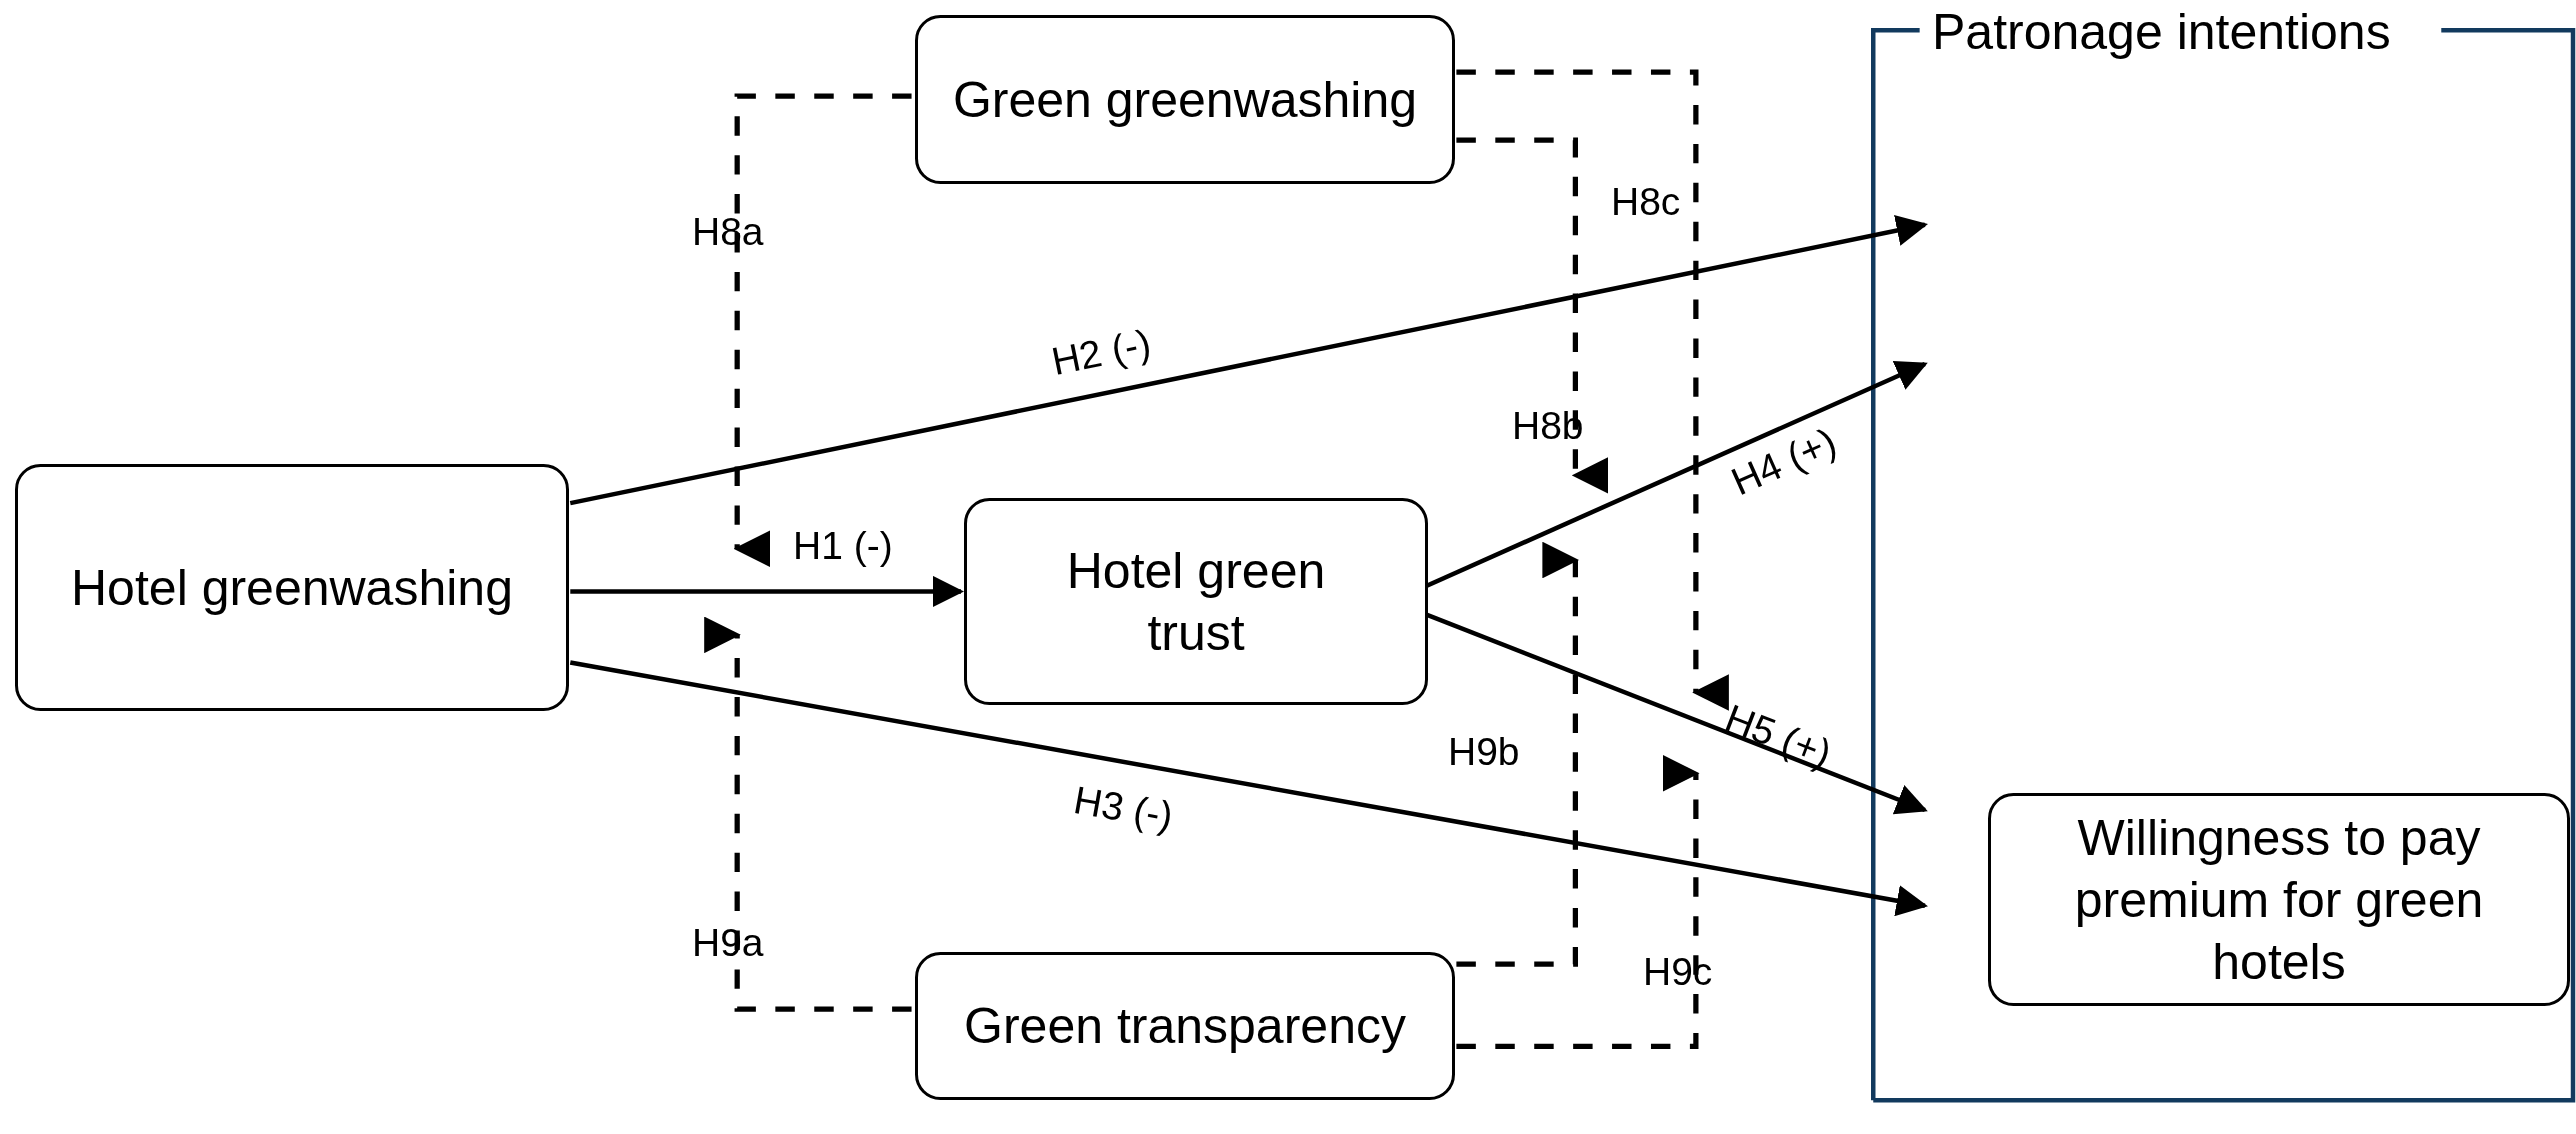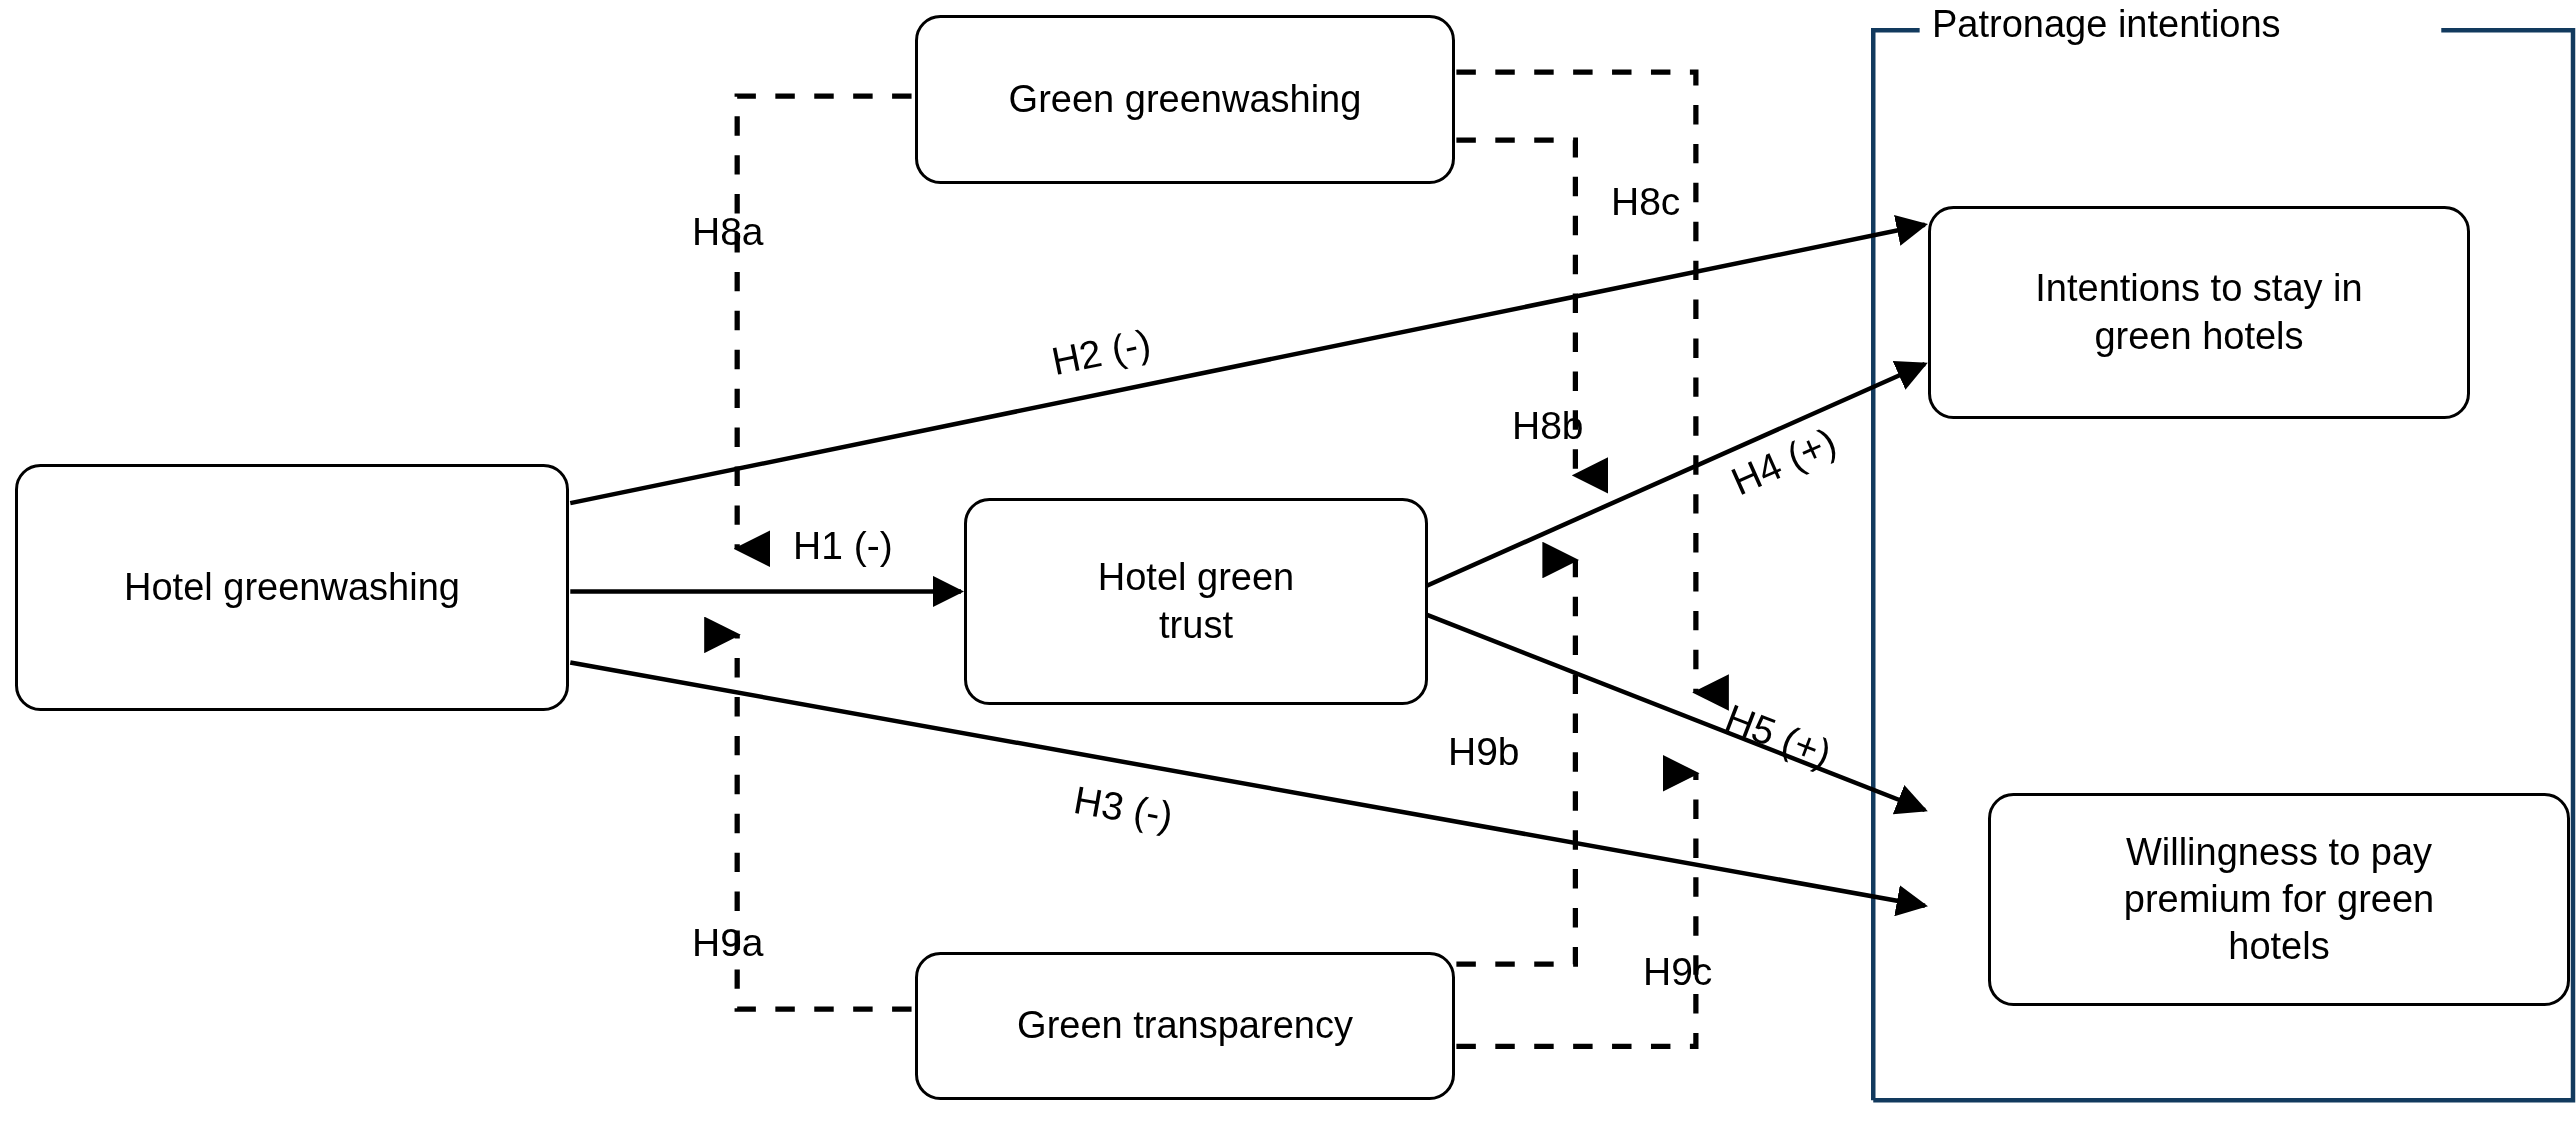--- a/index.html
+++ b/index.html
@@ -7,21 +7,21 @@
        font-family:"Liberation Sans","DejaVu Sans",sans-serif;}
   #stage{position:relative;width:2576px;height:1135px;background:#fff;}
   svg#canvas{position:absolute;left:0;top:0;width:2576px;height:1135px;}
   .nodebox{position:absolute;box-sizing:border-box;border:3px solid #000;
            border-radius:25.4px;background:#fff;display:flex;align-items:center;
            justify-content:center;text-align:center;color:#000;}
   .nodebox span{display:block;line-height:1.24;padding:0 13.5px;}
   .grouplabel{position:absolute;background:#fff;color:#000;white-space:nowrap;
               padding:0 12px;}
   .hlabel{position:absolute;color:#000;white-space:nowrap;background:transparent;}
-  .f56{font-size:38px;}
+  .f56{font-size:50px;}
   .f52{font-size:39px;}
 </style>
 </head>
 <body>
 
 <div id="stage">
 
   <svg id="canvas" viewBox="0 0 3442 1516" xmlns="http://www.w3.org/2000/svg">
     <defs>
       <marker id="arrow" viewBox="0 0 10 10" refX="9" refY="5" markerWidth="7" markerHeight="7" orient="auto-start-reverse">
@@ -97,24 +97,20 @@
 
   <div class="nodebox f56" style="left:964px; top:498px; width:464px; height:207px;">
     <span style="white-space:pre-line;">Hotel green
 trust</span>
   </div>
 
   <div class="nodebox f56" style="left:915px; top:952px; width:540px; height:148px;">
     <span>Green transparency</span>
   </div>
 
-  <div class="nodebox f56" style="left:1928px; top:206px; width:542px; height:213px;">
-    <span style="white-space:pre-line;">Intentions to stay in
-green hotels</span>
-  </div>
 
   <div class="nodebox f56" style="left:1988px; top:793px; width:582px; height:213px;">
     <span style="white-space:pre-line;">Willingness to pay
 premium for green
 hotels</span>
   </div>
 
   <div class="hlabel f52" style="left:793px; top:524px;">H1 (-)</div>
 
   <div class="hlabel f52" style="left:1048px; top:341px; transform:rotate(-11.5deg); transform-origin:left top;">H2 (-)</div>

